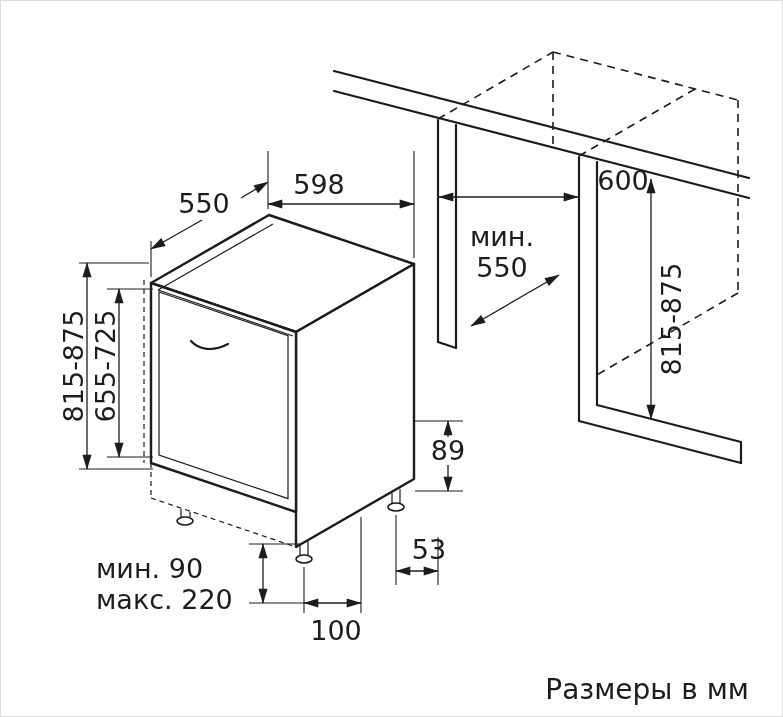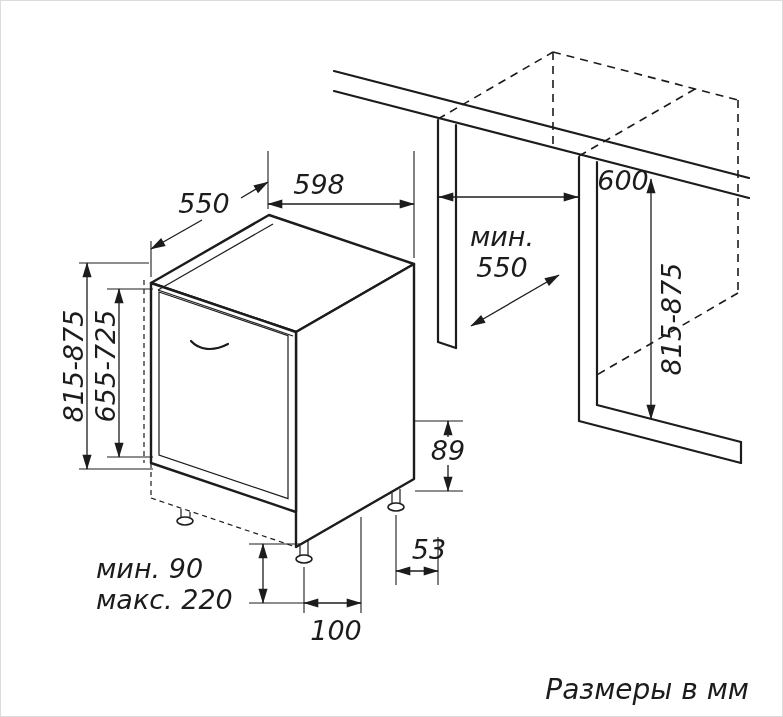--- a/index.html
+++ b/index.html
@@ -4,21 +4,20 @@
 <style>
   html,body{margin:0;padding:0;background:#ffffff;}
   .frame{
     position:relative;
     width:783px;height:717px;
     background:#ffffff;
     border:1px solid #dcdcdc;
     box-sizing:border-box;
     font-family:"DejaVu Sans","Liberation Sans",sans-serif;
     overflow:hidden;
-    font-style:italic;
   }
   svg{position:absolute;left:0;top:0;}
   .obj{stroke:#1c1c1c;stroke-width:2.2;fill:none;stroke-linecap:round;}
   .face{stroke:#1c1c1c;stroke-width:2.4;fill:#ffffff;stroke-linejoin:round;}
   .thin{stroke:#1c1c1c;stroke-width:1.2;fill:none;}
   .dash{stroke:#1c1c1c;stroke-width:1.6;fill:none;stroke-dasharray:8 6;}
   .dashsm{stroke:#1c1c1c;stroke-width:1.2;fill:none;stroke-dasharray:5 4;}
   .dim{stroke:#1c1c1c;stroke-width:1.3;fill:none;}
   .ext{stroke:#1c1c1c;stroke-width:1.1;fill:none;}
   .dim-label{

